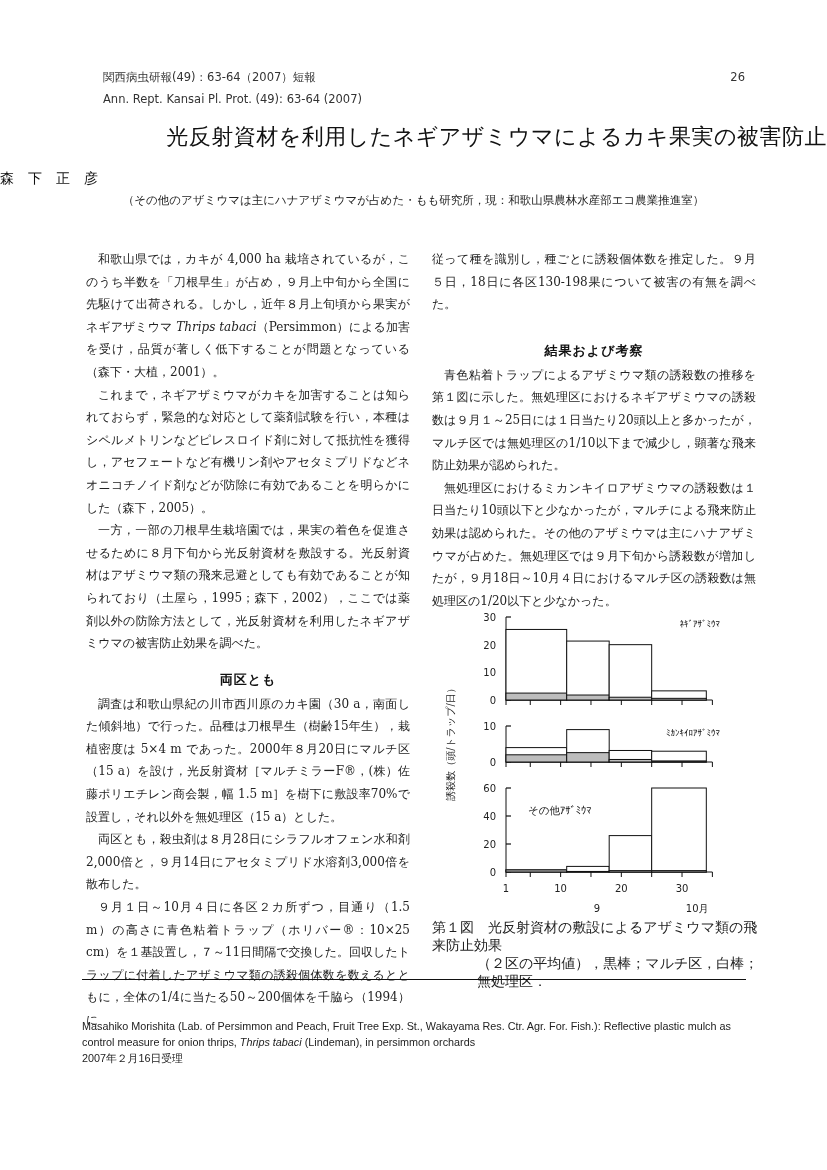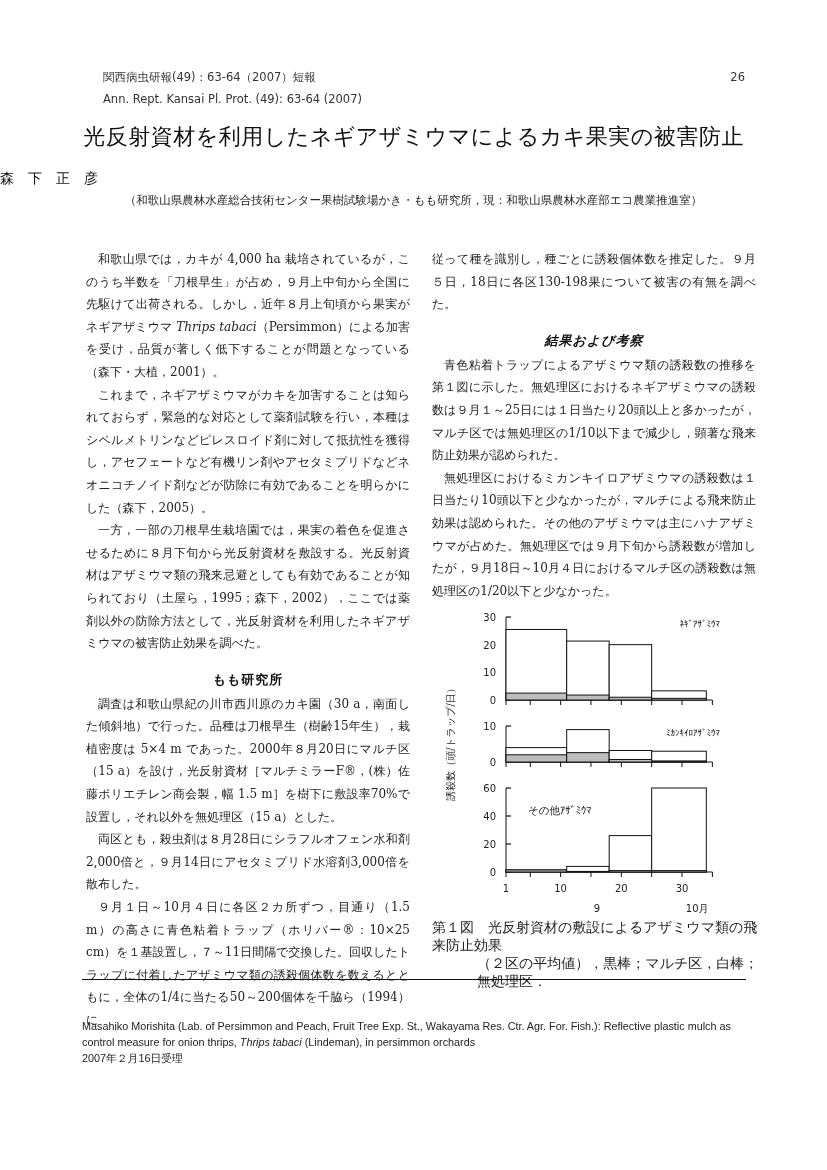--- a/index.html
+++ b/index.html
@@ -1,55 +1,55 @@
 <!DOCTYPE html>
 <html><head>
   <meta charset="utf-8">
   <style>
     html, body { margin: 0; padding: 0; background: #ffffff; }
     body { width: 827px; height: 1170px; position: relative; overflow: hidden; color: #222; font-family: "DejaVu Serif", serif; }
     .hdr { position: absolute; left: 84px; font-family: "DejaVu Sans", sans-serif; font-size: 11.5px; color: #333; padding-left: 19px; }
     #hdr1 { top: 70px; }
     #hdr2 { top: 92px; }
     #pageno { position: absolute; top: 70px; right: 82px; font-family: "DejaVu Sans", sans-serif; font-size: 11.5px; color: #333; }
-    #title { position: absolute; top: 122px; left: 0; width: 827px; text-align: center; font-size: 22px; letter-spacing: 0.5px; color: #111; font-family: "DejaVu Serif", serif; }
+    #title { position: absolute; top: 122px; left: 0; width: 827px; text-align: right; font-size: 22px; letter-spacing: 0.5px; color: #111; font-family: "DejaVu Serif", serif; }
     #author { position: absolute; top: 170px; left: 0; width: 827px; font-size: 14px; letter-spacing: 14px; color: #111; }
     #affil { position: absolute; top: 193px; left: 0; width: 827px; text-align: center; font-size: 11.5px; color: #222; }
     .col { position: absolute; top: 248px; width: 324px; font-size: 12px; line-height: 22.6px; color: #222; text-align: justify; }
     #col-left { left: 86px; }
     #col-right { left: 432px; }
     .col p { margin: 0; text-indent: 1em; }
     .col p.noindent { text-indent: 0; }
     .sec { text-align: center; font-family: "DejaVu Sans", sans-serif; font-size: 13px; letter-spacing: 1px; margin: 0; color: #111; }
     #sec-methods { margin-top: 12px; margin-bottom: 0px; line-height: 26px; }
-    #sec-results { margin-top: 12px; line-height: 26px; font-style: italic; }
+    #sec-results { margin-top: 22px; line-height: 26px; }
     i { font-style: italic; }
     #figure { position: absolute; left: 440px; top: 600px; width: 320px; height: 320px; }
     #figure svg text { font-family: "DejaVu Sans", sans-serif; }
     #caption { position: absolute; left: 432px; top: 918px; width: 330px; font-size: 14px; line-height: 18px; color: #222; }
     #caption .l2 { padding-left: 45px; }
     #rule { position: absolute; left: 82px; top: 979px; width: 664px; height: 1px; background: #111; }
     #footer { position: absolute; left: 82px; top: 1018px; width: 670px; font-size: 10.8px; line-height: 16px; color: #222; font-family: Liberation Sans, sans-serif; }
   </style>
 </head>
 <body>
 
 <div id="hdr1" class="hdr">関西病虫研報(49)：63-64（2007）短報</div>
 <div id="hdr2" class="hdr">Ann. Rept. Kansai Pl. Prot. (49): 63-64 (2007)</div>
 <div id="pageno">26</div>
 
 <div id="title">光反射資材を利用したネギアザミウマによるカキ果実の被害防止</div>
 <div id="author">森下正彦</div>
-<div id="affil">（和歌山県農林水産総合技術センター果樹試験場かき・もも研究所，現：和歌山県農林水産部エコ農業推進室）</div>
+<div id="affil">（その他のアザミウマは主にハナアザミウマが占めた・もも研究所，現：和歌山県農林水産部エコ農業推進室）</div>
 
 <div id="col-left" class="col">
   <p><span>和歌山県では，カキが 4,000 ha 栽培されているが，このうち半数を「刀根早生」が占め，９月上中旬から全国に先駆けて出荷される。しかし，近年８月上旬頃から果実がネギアザミウマ </span><i>Thrips tabaci</i><span>（Persimmon）</span><span>による加害を受け，品質が著しく低下することが問題となっている（森下・大植，2001）。</span></p>
   <p>これまで，ネギアザミウマがカキを加害することは知られておらず，緊急的な対応として薬剤試験を行い，本種はシペルメトリンなどピレスロイド剤に対して抵抗性を獲得し，アセフェートなど有機リン剤やアセタミプリドなどネオニコチノイド剤などが防除に有効であることを明らかにした（森下，2005）。</p>
   <p>一方，一部の刀根早生栽培園では，果実の着色を促進させるために８月下旬から光反射資材を敷設する。光反射資材はアザミウマ類の飛来忌避としても有効であることが知られており（土屋ら，1995；森下，2002），ここでは薬剤以外の防除方法として，光反射資材を利用したネギアザミウマの被害防止効果を調べた。</p>
-  <h3 id="sec-methods" class="sec">もも研究所</h3>
+  <h3 id="sec-methods" class="sec">両区とも</h3>
   <p>調査は和歌山県紀の川市西川原のカキ園（30 a，南面した傾斜地）で行った。品種は刀根早生（樹齢15年生），栽植密度は 5×4 m であった。2000年８月20日にマルチ区（15 a）を設け，光反射資材［マルチミラーF®，(株）佐藤ポリエチレン商会製，幅 1.5 m］を樹下に敷設率70%で設置し，それ以外を無処理区（15 a）とした。</p>
   <p>両区とも，殺虫剤は８月28日にシラフルオフェン水和剤2,000倍と，９月14日にアセタミプリド水溶剤3,000倍を散布した。</p>
   <p>９月１日～10月４日に各区２カ所ずつ，目通り（1.5 m）の高さに青色粘着トラップ（ホリバー®：10×25 cm）を１基設置し，７～11日間隔で交換した。回収したトラップに付着したアザミウマ類の誘殺個体数を数えるとともに，全体の1/4に当たる50～200個体を千脇ら（1994）に</p>
 </div>
 
 <div id="col-right" class="col">
   <p class="noindent">従って種を識別し，種ごとに誘殺個体数を推定した。９月５日，18日に各区130-198果について被害の有無を調べた。</p>
   <h3 id="sec-results" class="sec">結果および考察</h3>
   <p>青色粘着トラップによるアザミウマ類の誘殺数の推移を第１図に示した。無処理区におけるネギアザミウマの誘殺数は９月１～25日には１日当たり20頭以上と多かったが，マルチ区では無処理区の1/10以下まで減少し，顕著な飛来防止効果が認められた。</p>
   <p>無処理区におけるミカンキイロアザミウマの誘殺数は１日当たり10頭以下と少なかったが，マルチによる飛来防止効果は認められた。その他のアザミウマは主にハナアザミウマが占めた。無処理区では９月下旬から誘殺数が増加したが，９月18日～10月４日におけるマルチ区の誘殺数は無処理区の1/20以下と少なかった。</p>

